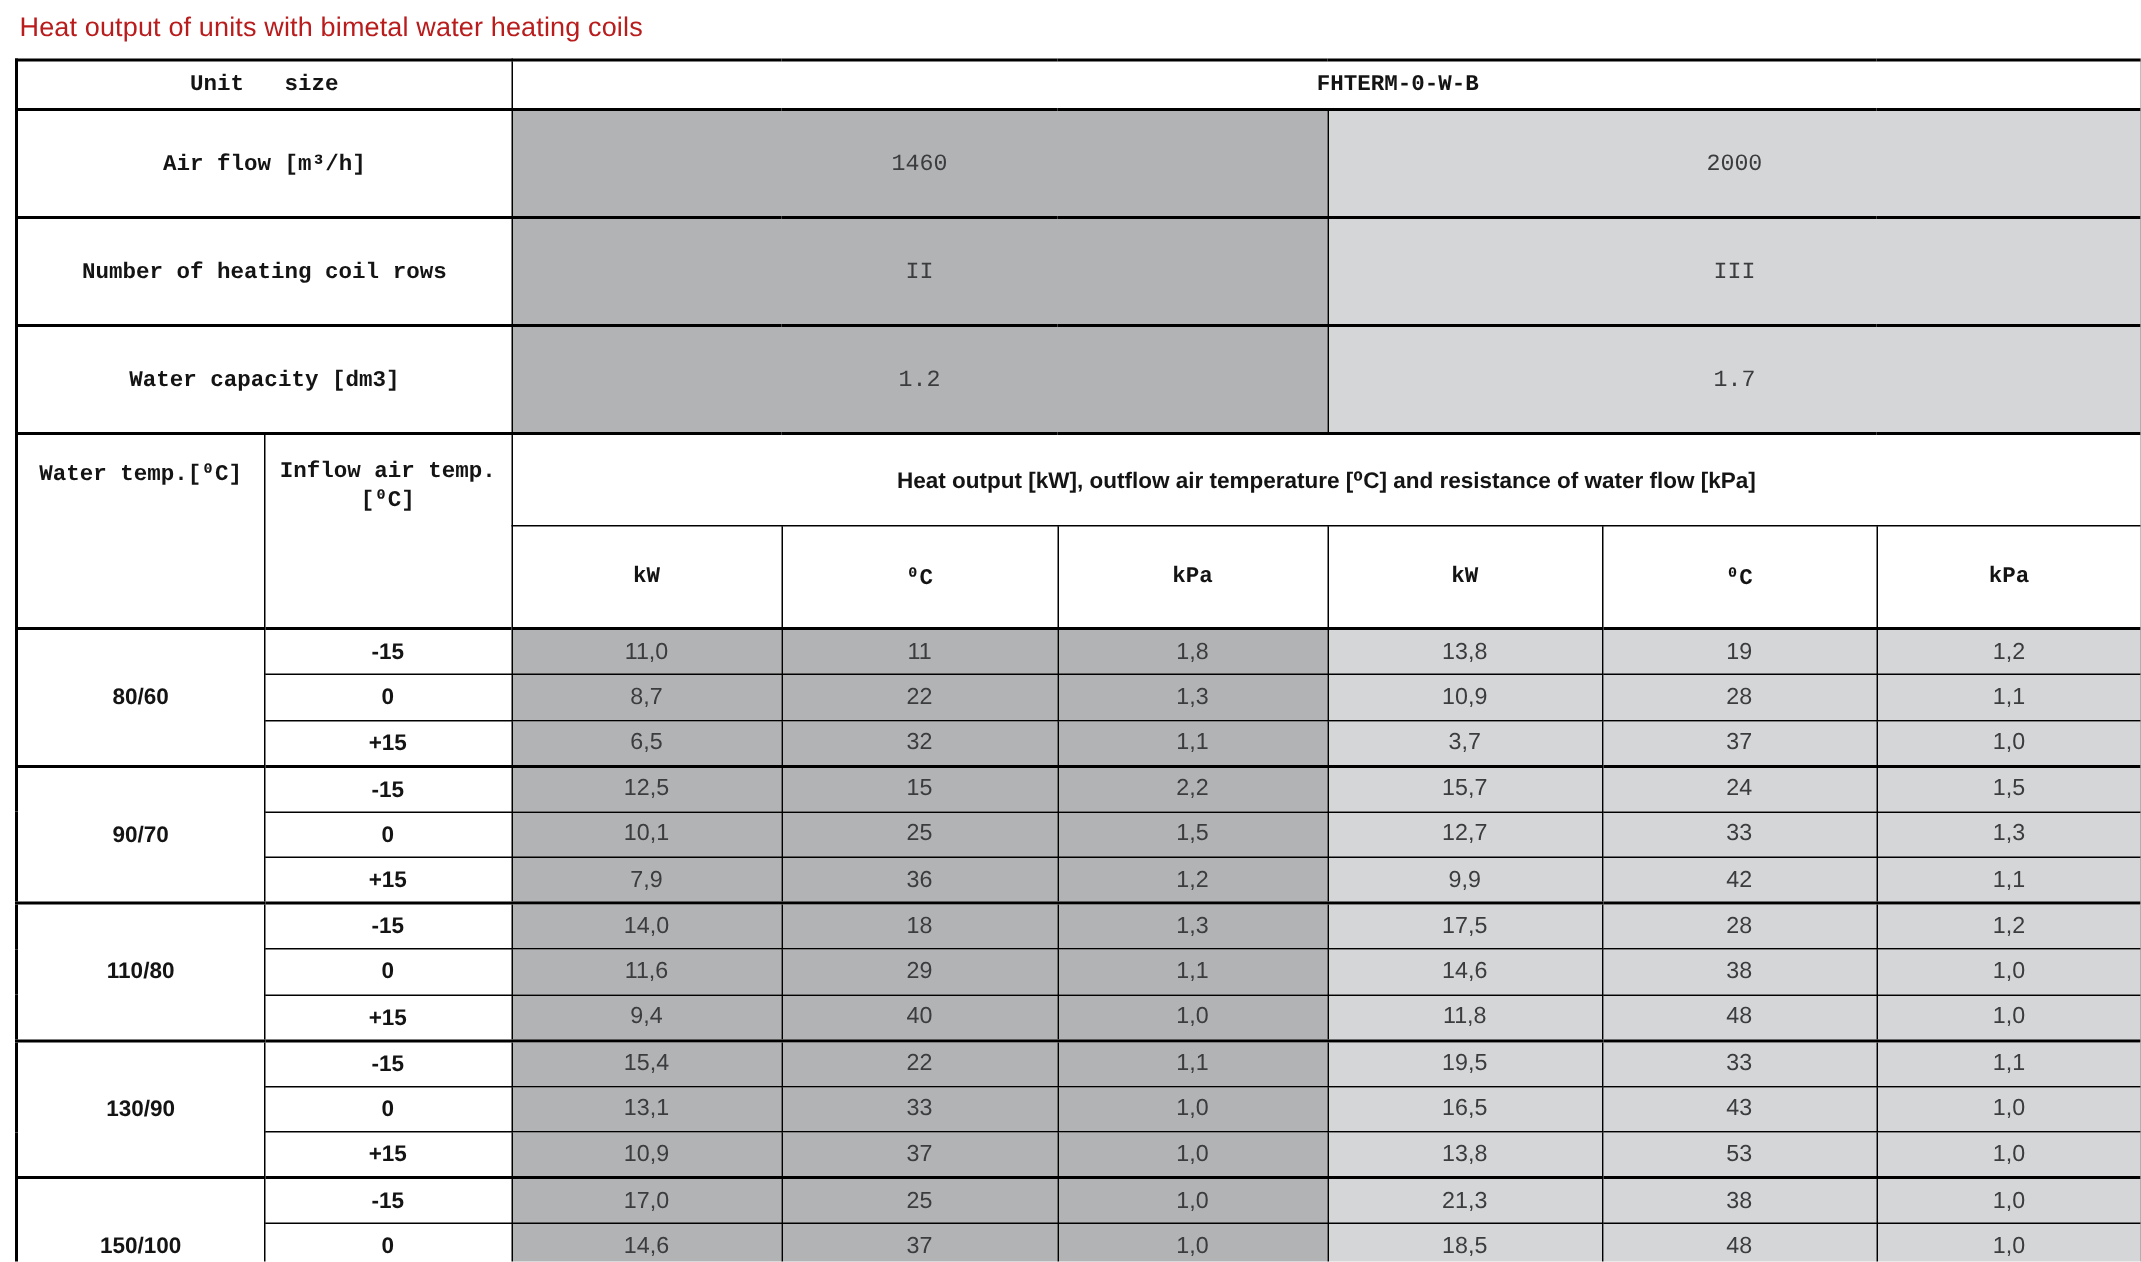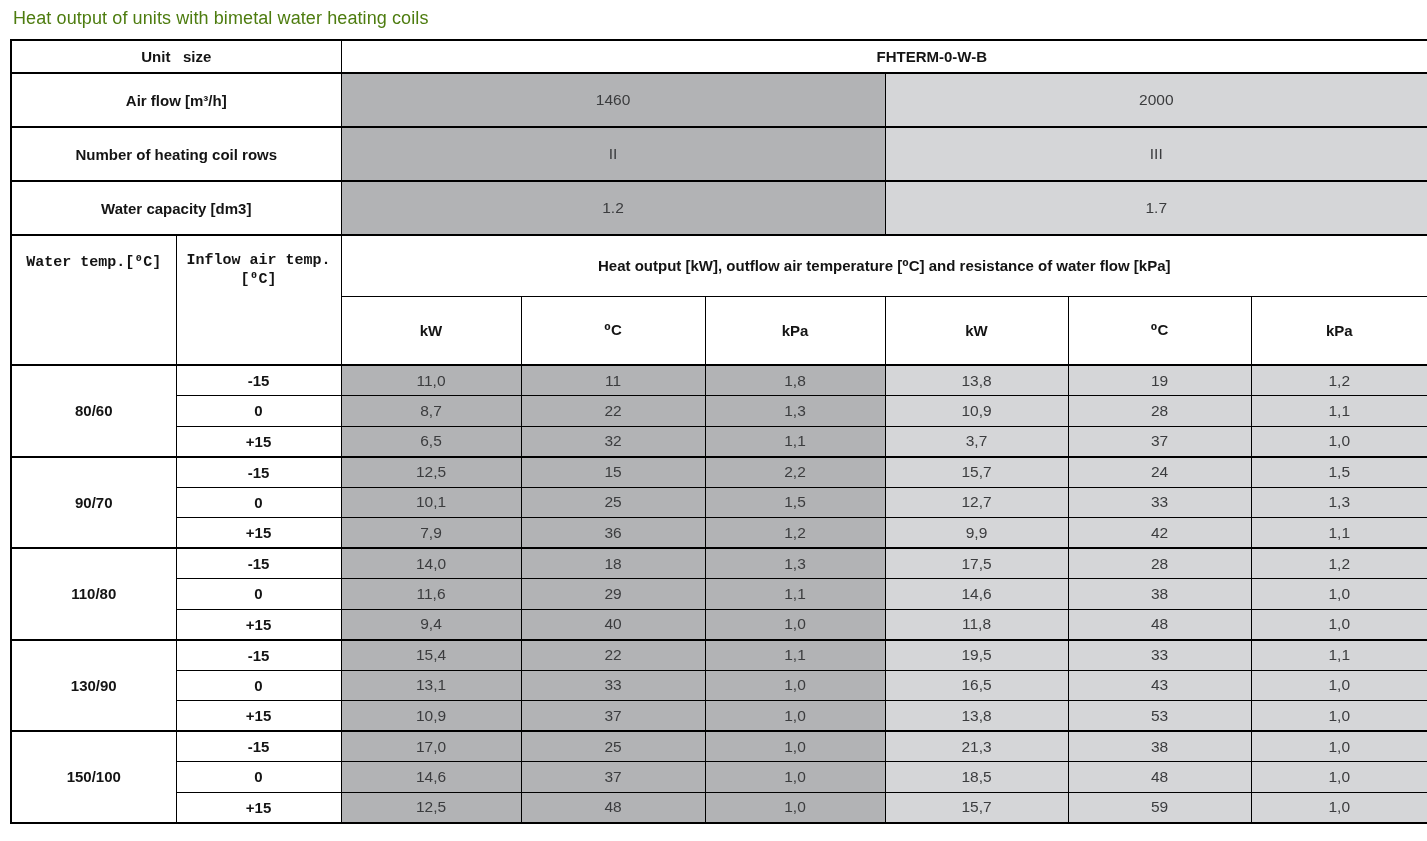--- a/index.html
+++ b/index.html
@@ -6,21 +6,21 @@
     margin: 0; padding: 0;
     width: 1427px; height: 841px;
     background: #ffffff;
     font-family: "Liberation Sans", "DejaVu Sans", sans-serif;
     overflow: hidden;
   }
   .page-title {
     padding: 6px 0 0 13px;
     font-size: 18px;
     line-height: 24px;
-    color: #4d7c0f;
+    color: #b91c1c;
     letter-spacing: 0.1px;
   }
   table.heat-table {
     border-collapse: collapse;
     table-layout: fixed;
     width: 1417px;
     margin: 9px 0 0 10px;
     border: 2px solid #000;
   }
   td {
@@ -37,25 +37,25 @@
   }
   .val {
     font-size: 15.5px;
     color: var(--text, #3b3c3e);
   }
   .dk { background: var(--dark-cell, #b2b3b5); }
   .lt { background: var(--light-cell, #d5d6d8); }
   .model { text-indent: 95px; }
   .vtop { vertical-align: top; padding-top: 16px; font-family: Liberation Mono, monospace; }
   .r-unit  { height: 33px; }
-  .r-spec  { height: 54px; }
+  .r-spec  { height: 72px; }
   .r-head1 { height: 61px; }
   .r-head2 { height: 69px; }
   .rdata   { height: 30.5px; }
-  .r-unit td, .r-spec td, .r-head2 td { border-bottom-width: 2px; }
+  .r-unit td, .r-spec td, .r-head2 td { border-bottom-width: 2px; font-family: Liberation Mono, monospace; }
   tr.gstart td { border-top-width: 2px; }
 </style>
 </head>
 <body>
 
 <div class="page-title">Heat output of units with bimetal water heating coils</div>
 
 <table class="heat-table">
   <colgroup>
     <col style="width:165px">

